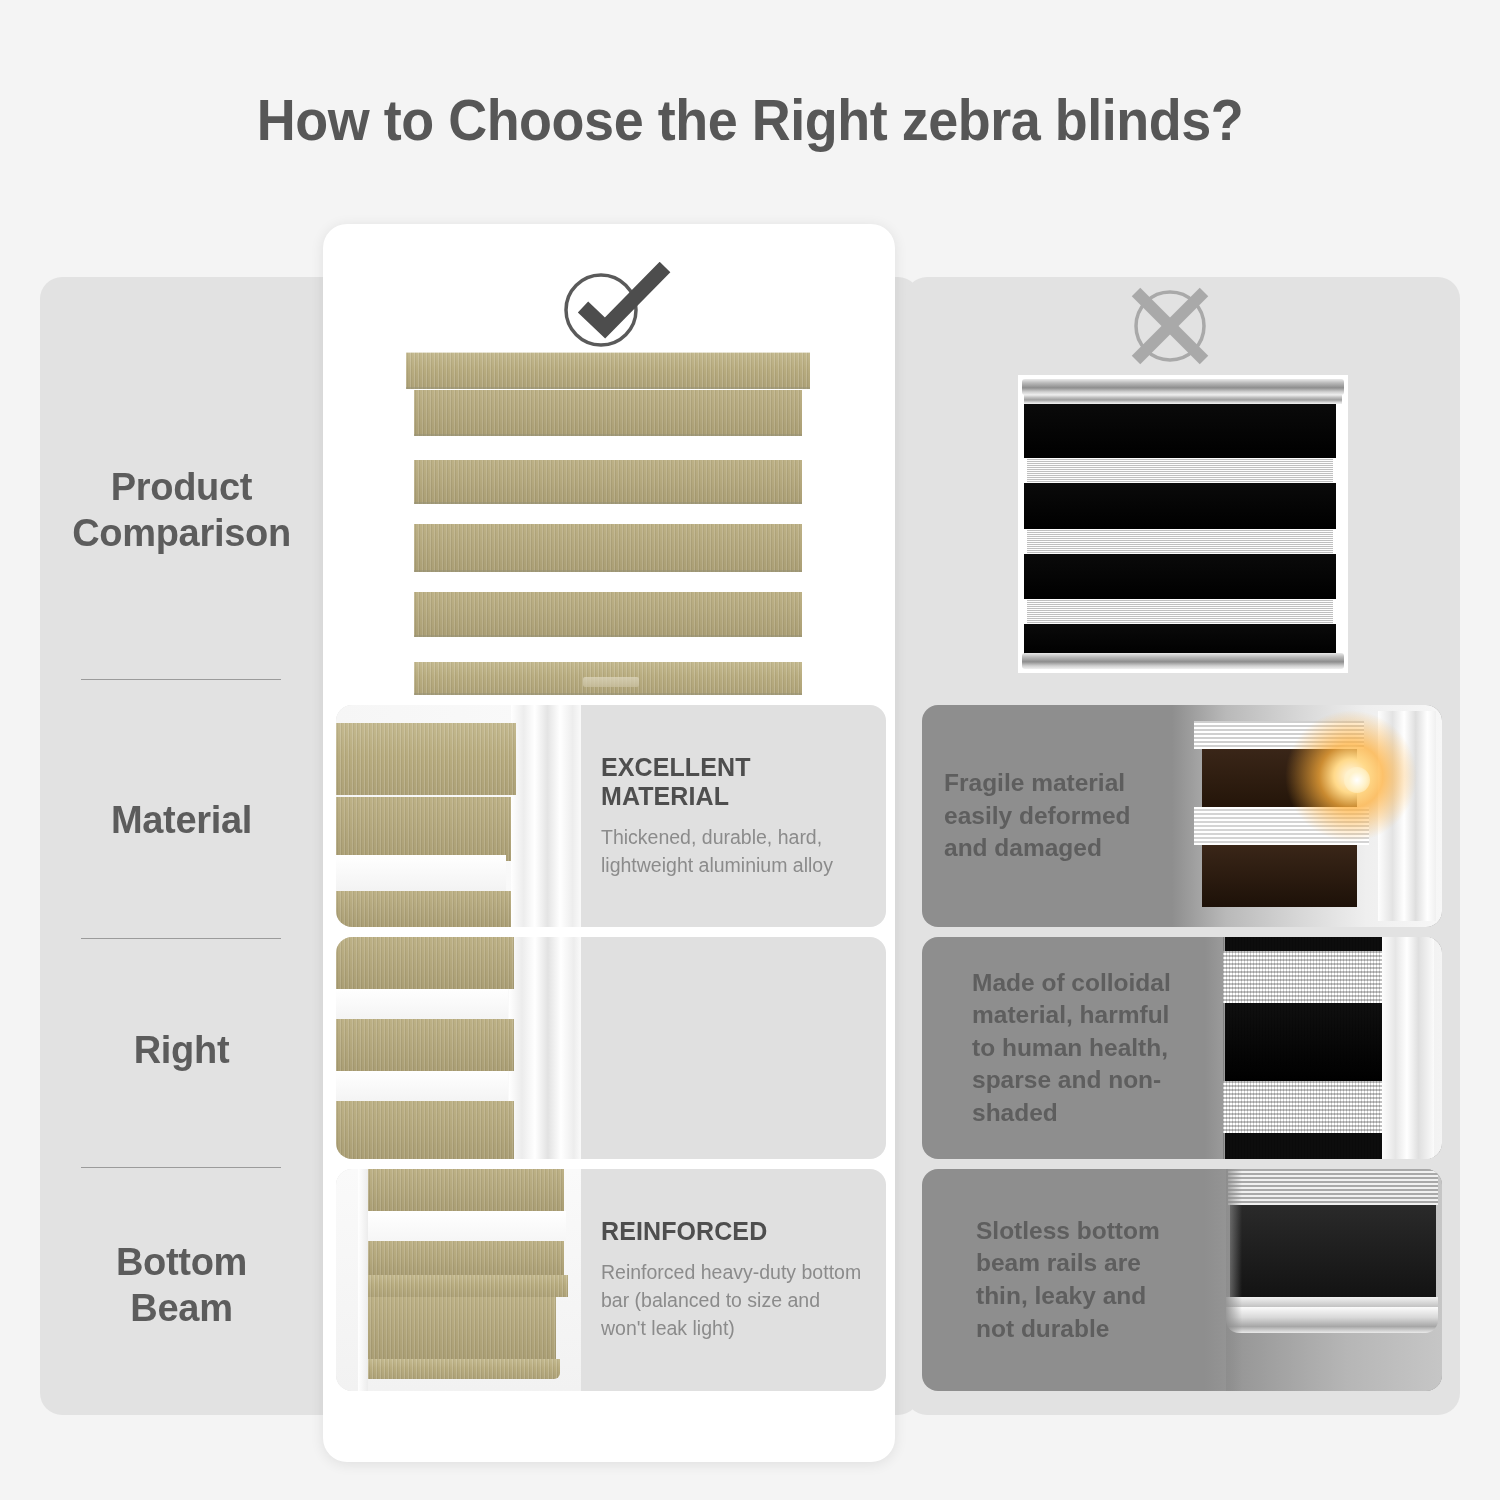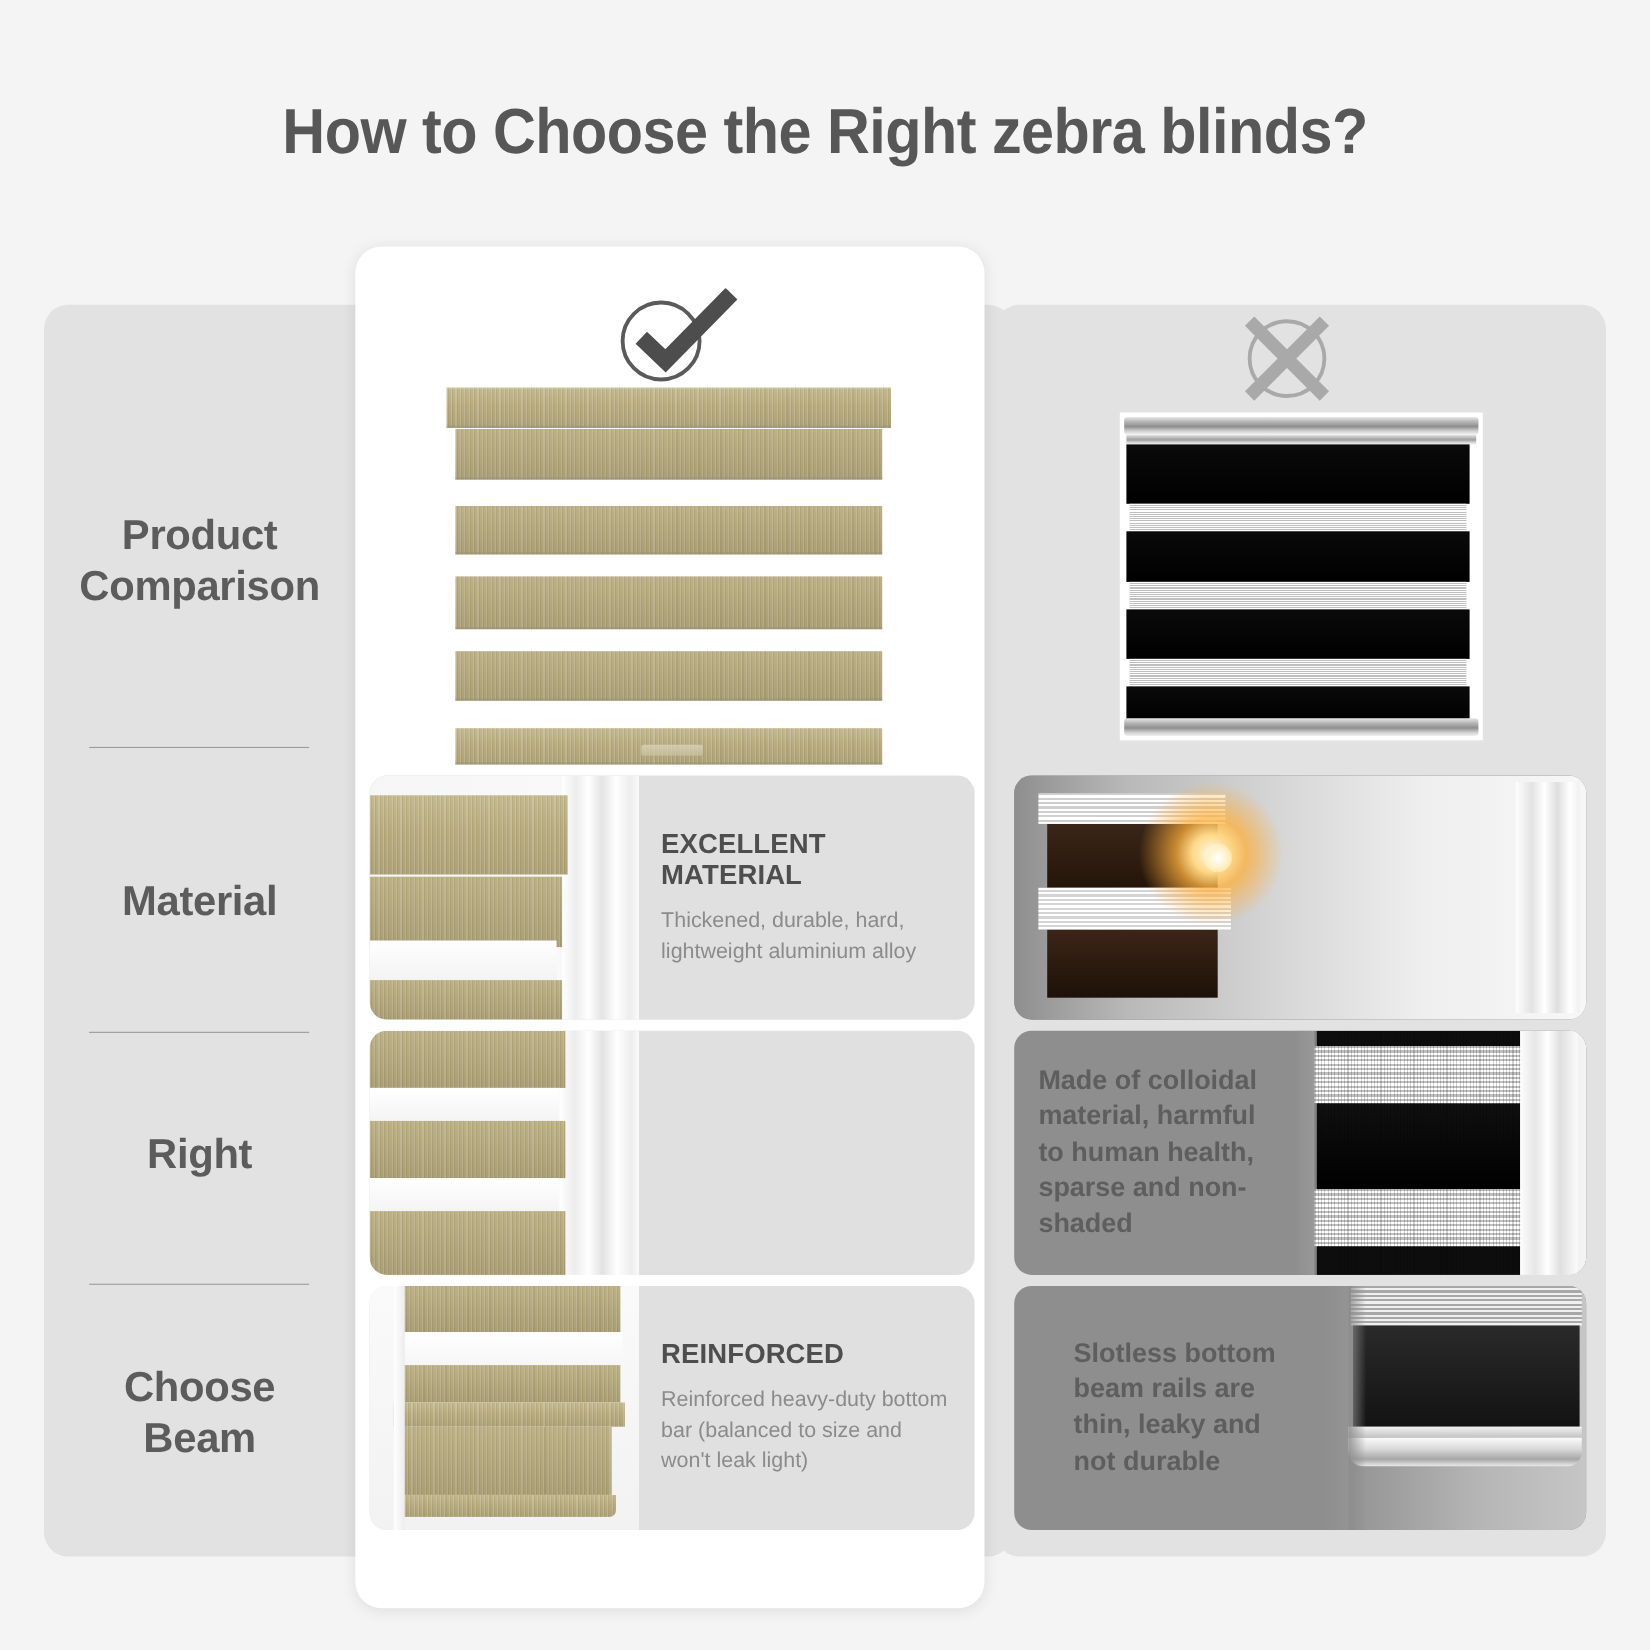--- a/index.html
+++ b/index.html
@@ -171,21 +171,21 @@
     </div>
     <div class="divider" style="top:661px;"></div>
 
     <div class="label-cell" style="top:733px;height:80px;">
       <span>Right</span>
     </div>
     <div class="divider" style="top:890px;"></div>
 
     <div class="label-cell" style="top:938px;height:140px;">
       <span>
-        <span>Choose</span><br>
+        <span>Bottom</span><br>
         <span>Beam</span>
       </span>
     </div>
   </div>
 
   <div id="check-icon">
     <svg viewBox="0 0 118 90" width="118" height="90">
       <circle cx="48" cy="48" r="35" fill="none" stroke="#5a5a5a" stroke-width="3.5"></circle>
       <path d="M30 45 L52 66 L112 5" fill="none" stroke="#4d4d4d" stroke-width="15" stroke-linecap="butt" stroke-linejoin="miter"></path>
     </svg>
@@ -237,20 +237,23 @@
       <div style="position:absolute;left:0;top:150px;width:170px;height:36px;background:linear-gradient(180deg,#ffffff,#f3f3f3);"></div>
       <div class="tan-dark" style="position:absolute;left:0;top:186px;width:175px;height:36px;"></div>
     </div>
     <div class="row-txt">
       <div class="f-head">EXCELLENT MATERIAL</div>
       <div class="f-body">Thickened, durable, hard, lightweight aluminium alloy</div>
     </div>
   </div>
 
   <div class="feature-row bad" style="left:922px; top:705px; width:520px; height:222px;">
+    <div class="row-txt" style="flex:0 0 250px;padding-left:22px;">
+      <div class="bad-txt">Fragile material easily deformed and damaged</div>
+    </div>
     <div class="row-img" style="flex:1 1 auto;">
       <div class="photo" style="background:linear-gradient(90deg,#8e8e8e 0%,#b9b9b9 20%,#d8d8d8 48%,#efefef 72%,#f7f7f7 100%);"></div>
 
       <div style="position:absolute;left:30px;top:44px;width:155px;height:58px;background:linear-gradient(180deg,#3a2618,#241509);"></div>
       <div style="position:absolute;left:30px;top:140px;width:155px;height:62px;background:linear-gradient(180deg,#3a2618,#1d1108);"></div>
 
       <div style="position:absolute;left:22px;top:16px;width:170px;height:28px;background:repeating-linear-gradient(0deg,#fff 0 2px,#cfcfcf 2px 4px);"></div>
       <div style="position:absolute;left:22px;top:102px;width:175px;height:38px;background:repeating-linear-gradient(0deg,#fff 0 2px,#d4d4d4 2px 4px);"></div>
 
       <div style="position:absolute;right:6px;top:6px;bottom:6px;width:58px;background:linear-gradient(90deg,#fefefe 0%,#e3e3e3 25%,#ffffff 45%,#dedede 65%,#ffffff 85%,#f0f0f0 100%);"></div>
@@ -265,21 +268,21 @@
       <div class="photo" style="background:linear-gradient(90deg,#f7f7f7,#fbfbfb);"></div>
       <div style="position:absolute;right:0;top:0;bottom:0;width:72px;background:linear-gradient(90deg,#ffffff 0%,#ececec 18%,#ffffff 36%,#e2e2e2 54%,#ffffff 72%,#ededed 90%,#fafafa 100%);"></div>
       <div class="tan-dark" style="position:absolute;left:0;top:0px;width:178px;height:52px;"></div>
       <div style="position:absolute;left:0;top:52px;width:172px;height:30px;background:linear-gradient(180deg,#ffffff,#f4f4f4);"></div>
       <div class="tan-dark" style="position:absolute;left:0;top:82px;width:178px;height:52px;"></div>
       <div style="position:absolute;left:0;top:134px;width:172px;height:30px;background:linear-gradient(180deg,#ffffff,#f4f4f4);"></div>
       <div class="tan-dark" style="position:absolute;left:0;top:164px;width:178px;height:58px;"></div>
     </div>
   </div>
 
-  <div class="feature-row bad" style="left:922px; top:937px; width:520px; height:222px;">
+  <div class="feature-row bad" style="left:922px; top:937px; width:520px; height:222px;padding-left:28px;">
     <div class="row-txt" style="flex:0 0 255px;padding-left:22px;">
       <div class="bad-txt">Made of colloidal material, harmful to human health, sparse and non-shaded</div>
     </div>
     <div class="row-img weave" style="flex:1 1 auto;">
       <div class="photo" style="background:linear-gradient(90deg,#8e8e8e 0%,#a4a4a4 14%,#cfcfcf 40%,#e8e8e8 68%,#f4f4f4 100%);"></div>
       <div style="position:absolute;left:20px;top:0px;width:185px;height:14px;background:#0d0d0d;"></div>
       <div style="position:absolute;left:18px;top:14px;width:190px;height:52px;background:repeating-linear-gradient(0deg,#ffffff 0 2px,#bfbfbf 2px 4px);"></div>
       <div style="position:absolute;left:20px;top:66px;width:185px;height:78px;background:linear-gradient(180deg,#101010,#000);"></div>
       <div style="position:absolute;left:18px;top:144px;width:190px;height:52px;background:repeating-linear-gradient(0deg,#ffffff 0 2px,#bfbfbf 2px 4px);"></div>
       <div style="position:absolute;left:20px;top:196px;width:185px;height:26px;background:#0d0d0d;"></div>

